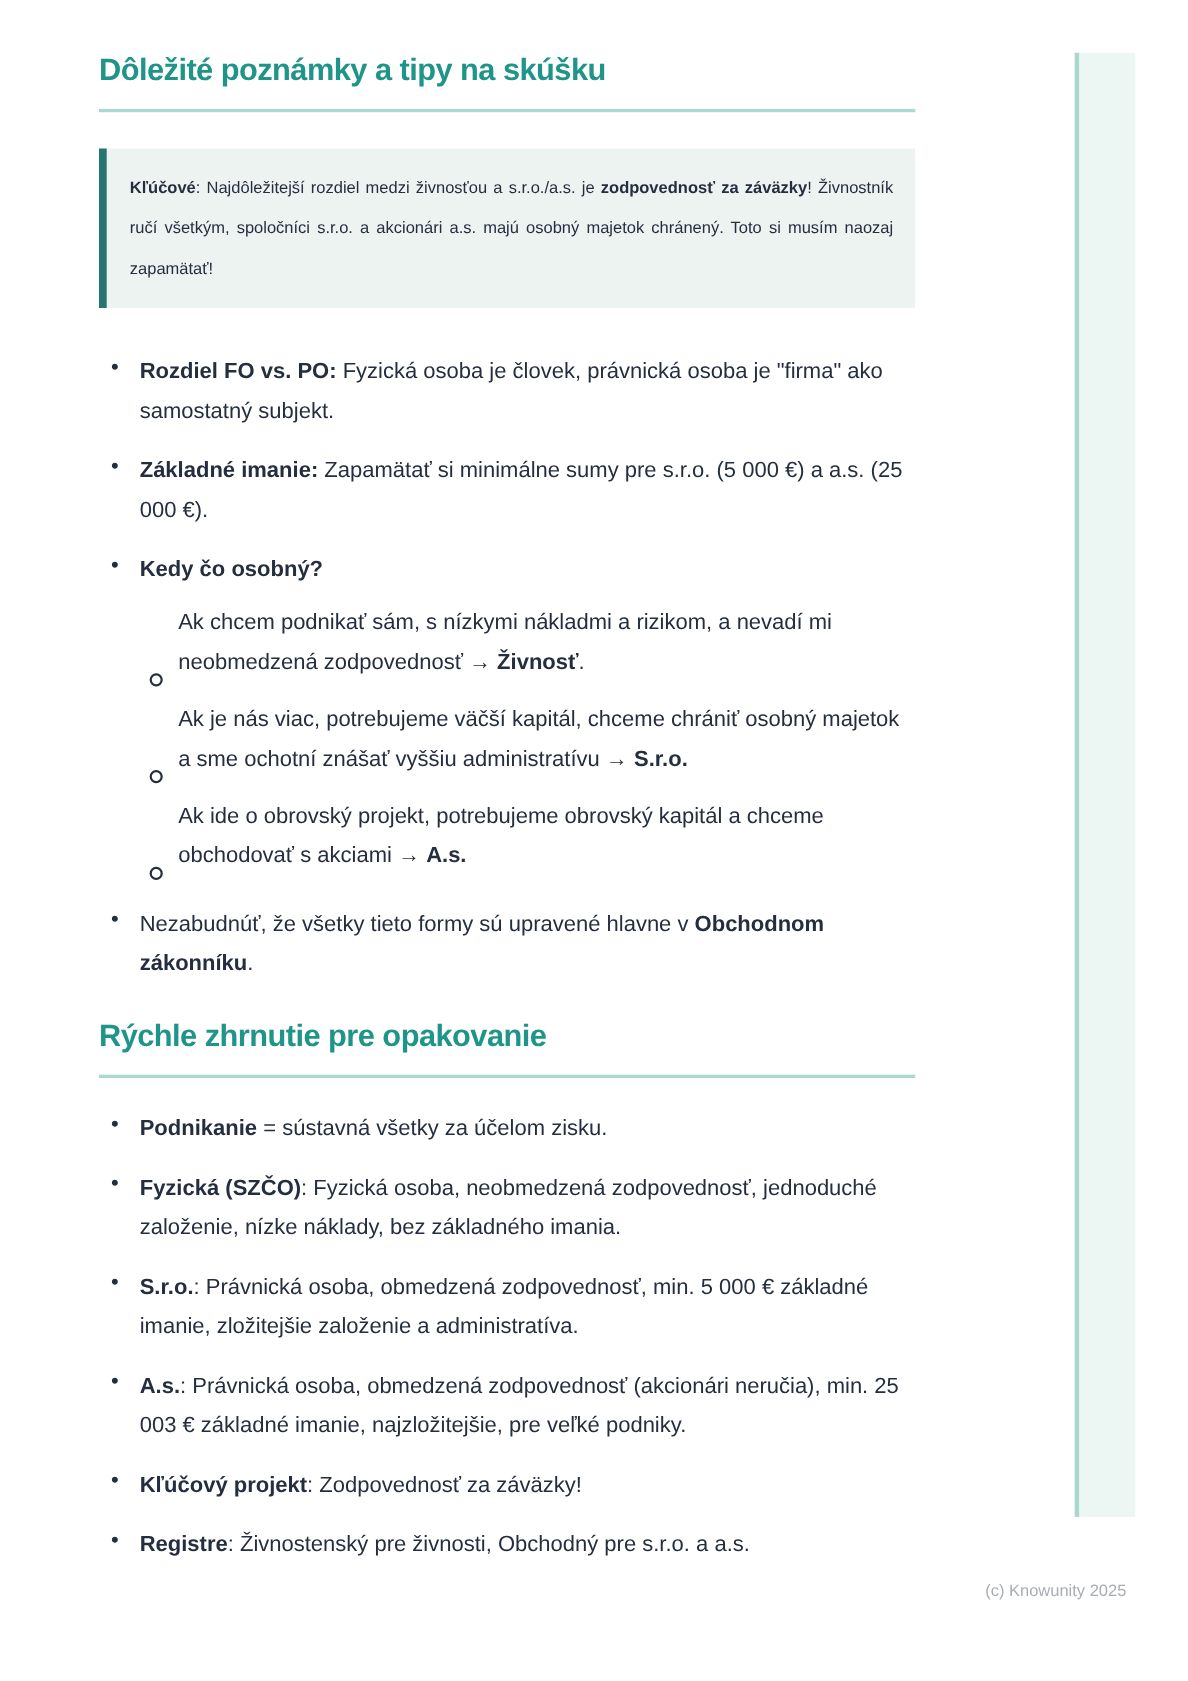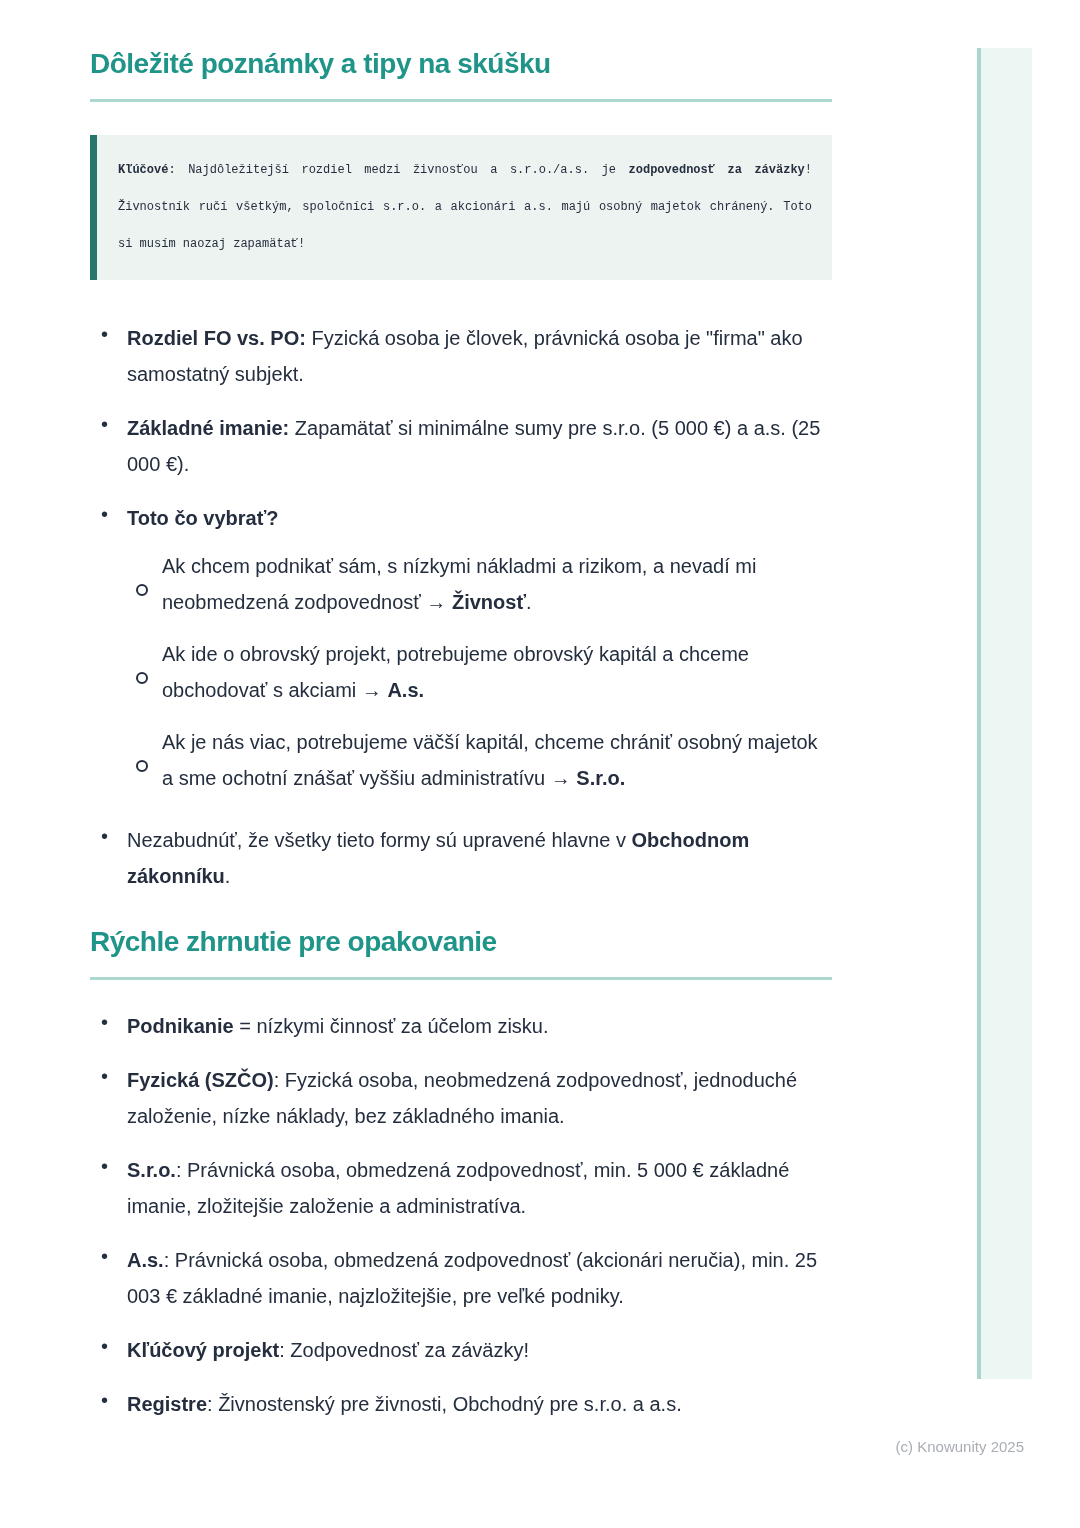--- a/index.html
+++ b/index.html
@@ -23,31 +23,31 @@
   .section-title{
     margin:0;font-size:28px;line-height:44px;font-weight:700;
     color:var(--accent);letter-spacing:-0.5px;
   }
   .rule{height:3px;background:var(--underline);margin-top:13px;}
   .callout{
     margin-top:33px;background:var(--callout-bg);
     border-left:7px solid var(--accent-dark);
     padding:17px 20px 17px 21px;
   }
-  .callout p{margin:0;font-size:12px;line-height:37px;color:var(--text);text-align:justify;font-family:Liberation Mono, monospace;}
+  .callout p{margin:0;font-size:15px;line-height:37px;color:var(--text);text-align:justify;}
   .list{margin-top:36px;}
   .li{display:flex;align-items:flex-start;margin-bottom:10px;}
   .dot{
     flex:none;width:33px;padding-left:11px;box-sizing:border-box;
     font-size:20px;line-height:36px;color:var(--text);
   }
   .li-body{flex:1;min-width:0;}
   .li-body p{margin:4px;font-size:20px;line-height:36px;color:var(--text);}
   .sublist{margin-top:8px;}
-  .sli{display:flex;align-items:center;margin-bottom:8px;}
+  .sli{display:flex;align-items:flex-end;margin-bottom:8px;}
   .ringcell{flex:none;width:35px;padding-left:13px;box-sizing:border-box;}
   .ring{
     display:block;width:8px;height:8px;border:2px solid var(--text);
     border-radius:50%;margin-top:12px;background:transparent;
   }
   .section-gap{margin-top:22px;}
   .list-summary{margin-top:24px;}
   strong{font-weight:700;}
   .side-strip{
     position:absolute;left:977px;top:48px;width:51px;height:1331px;
@@ -85,48 +85,48 @@
     <div class="li">
       <span class="dot">•</span>
       <div class="li-body">
         <p><span></span><strong>Základné imanie:</strong><span> Zapamätať si minimálne sumy pre s.r.o. (5 000 €) a a.s. (25 000 €).</span></p>
       </div>
     </div>
 
     <div class="li">
       <span class="dot">•</span>
       <div class="li-body">
-        <p><span></span><strong>Toto čo vybrať?</strong><span></span></p>
+        <p><span></span><strong>Kedy čo osobný?</strong><span></span></p>
 
         <div class="sublist">
 
           <div class="sli">
             <span class="ringcell">
                 <span class="ring"></span>
               </span>
             <div class="li-body">
               <p><span>Ak chcem podnikať sám, s nízkymi nákladmi a rizikom, a nevadí mi neobmedzená zodpovednosť → </span><strong>Živnosť</strong><span>.</span></p>
             </div>
           </div>
 
           <div class="sli">
             <span class="ringcell">
                 <span class="ring"></span>
               </span>
             <div class="li-body">
-              <p><span>Ak ide o obrovský projekt, potrebujeme obrovský kapitál a chceme obchodovať s akciami → </span><strong>A.s.</strong><span></span></p>
+              <p><span>Ak je nás viac, potrebujeme väčší kapitál, chceme chrániť osobný majetok a sme ochotní znášať vyššiu administratívu → </span><strong>S.r.o.</strong><span></span></p>
             </div>
           </div>
 
           <div class="sli">
             <span class="ringcell">
                 <span class="ring"></span>
               </span>
             <div class="li-body">
-              <p><span>Ak je nás viac, potrebujeme väčší kapitál, chceme chrániť osobný majetok a sme ochotní znášať vyššiu administratívu → </span><strong>S.r.o.</strong><span></span></p>
+              <p><span>Ak ide o obrovský projekt, potrebujeme obrovský kapitál a chceme obchodovať s akciami → </span><strong>A.s.</strong><span></span></p>
             </div>
           </div>
 
         </div>
       </div>
     </div>
 
     <div class="li">
       <span class="dot">•</span>
       <div class="li-body">
@@ -137,21 +137,21 @@
   </div>
 
   <h1 class="section-title section-gap">Rýchle zhrnutie pre opakovanie</h1>
   <div class="rule"></div>
 
   <div class="list list-summary">
 
     <div class="li">
       <span class="dot">•</span>
       <div class="li-body">
-        <p><span></span><strong>Podnikanie</strong><span> = nízkymi činnosť za účelom zisku.</span></p>
+        <p><span></span><strong>Podnikanie</strong><span> = sústavná všetky za účelom zisku.</span></p>
       </div>
     </div>
 
     <div class="li">
       <span class="dot">•</span>
       <div class="li-body">
         <p><span></span><strong>Fyzická (SZČO)</strong><span>: Fyzická osoba, neobmedzená zodpovednosť, jednoduché založenie, nízke náklady, bez základného imania.</span></p>
       </div>
     </div>
 

